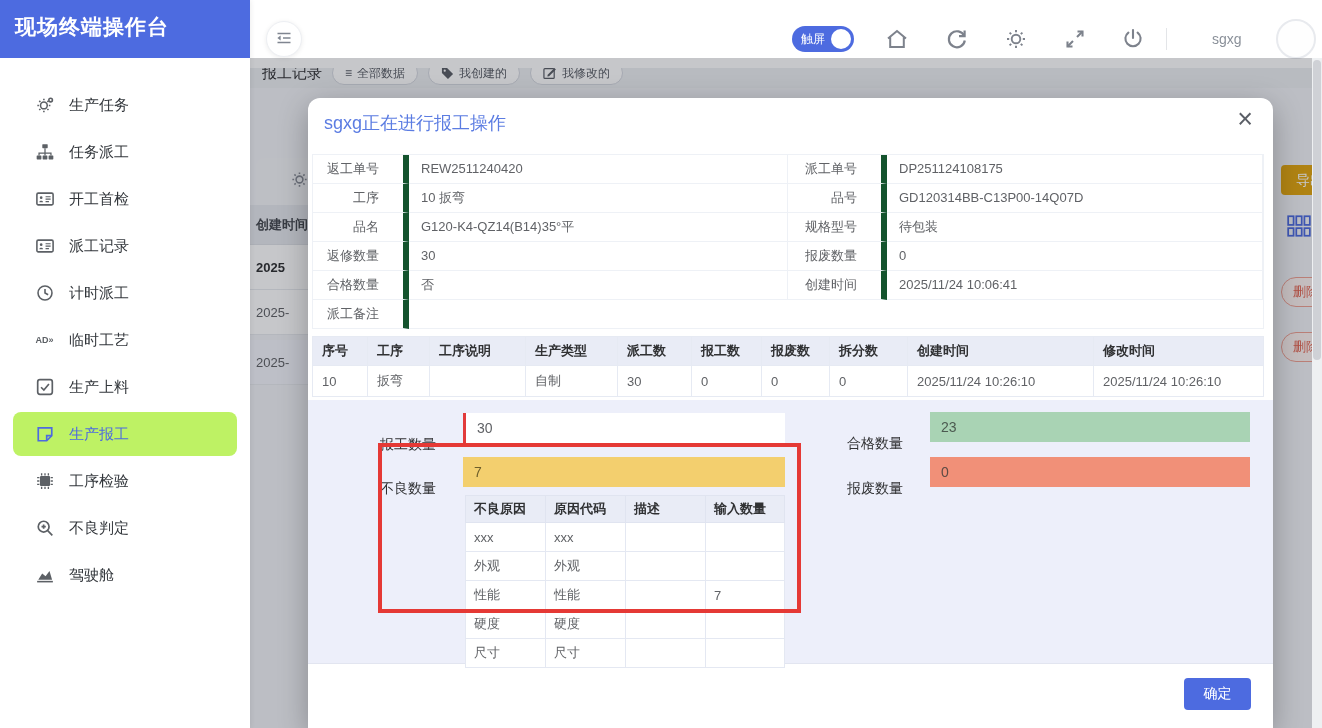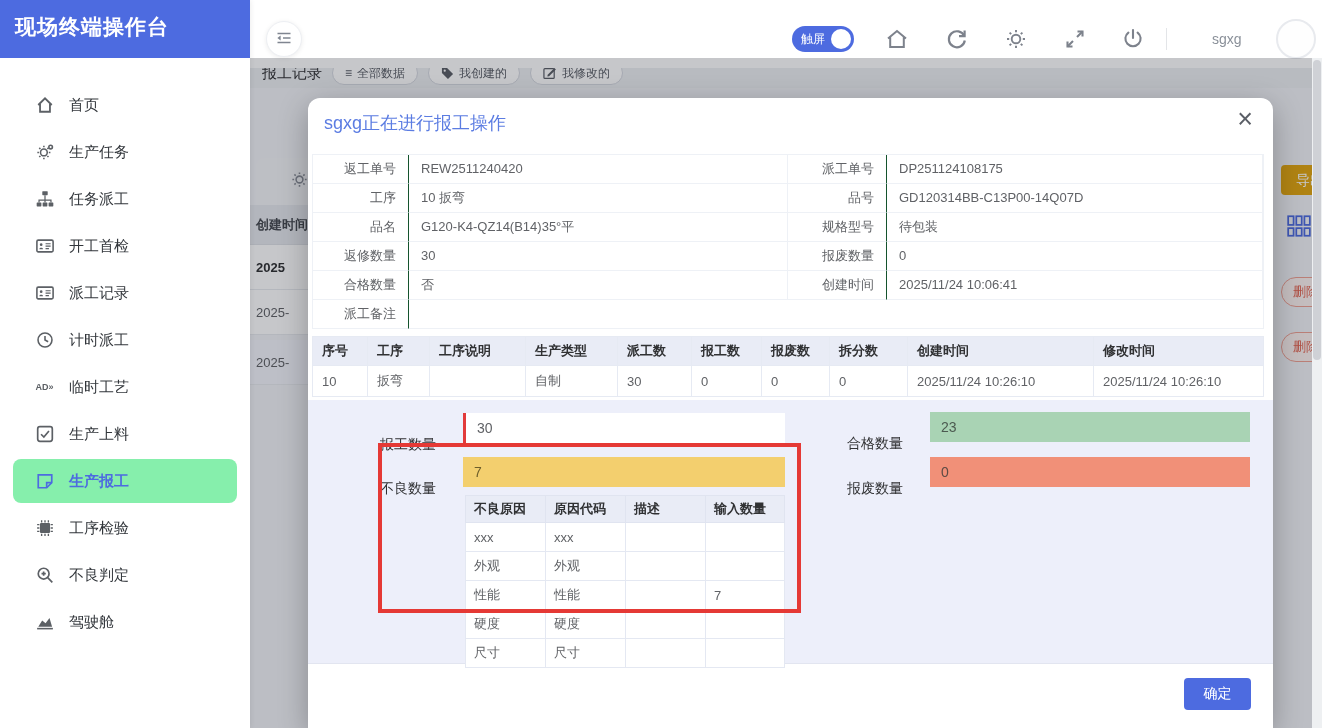--- a/index.html
+++ b/index.html
@@ -8,21 +8,21 @@
     position:relative; width:1322px; height:728px; overflow:hidden;
     background:#fff; font-family:"Liberation Sans","DejaVu Sans",sans-serif;
     font-size:14px; color:#303133;
   }
   
   .sidebar { position:absolute; left:0; top:0; width:250px; height:728px; background:#fff; z-index:30; box-shadow:1px 0 5px rgba(0,0,0,.07); }
   .sidebar-header { height:58px; background:#4d6be0; color:#fff; font-size:21px; font-weight:bold; line-height:58px; padding-left:15px; letter-spacing:1px; white-space:nowrap;font-family:Liberation Mono, monospace; }
   .menu { padding-top:22px; }
   .menu-item { display:flex; align-items:center; height:44px; margin:3px 13px; padding-left:22px; gap:15px; color:#32363b; font-size:15px; border-radius:8px; cursor:pointer; }
   .menu-item .mi-icon { width:19px; height:19px; display:flex; align-items:center; justify-content:center; color:#5c6065; flex:none; position:relative; }
-  .menu-item.active { background:#86efac; color:#4d6be0; font-weight:bold; }
+  .menu-item.active { background:#bef264; color:#4d6be0; font-weight:normal; }
   .menu-item.active .mi-icon { color:#4d6be0; }
   .ad-ic { font-size:9px; font-weight:bold; letter-spacing:0; white-space:nowrap; }
   
   .topbar { position:absolute; left:250px; top:0; width:1072px; height:58px; background:#fff; z-index:20;margin-top:10px; }
   .collapse-btn { position:absolute; left:16px; top:11px; width:36px; height:36px; border-radius:50%; border:1px solid #edeff3; box-shadow:0 1px 5px rgba(0,0,0,.08); display:flex; align-items:center; justify-content:center; color:#7f8590; background:#fff; cursor:pointer; }
   .toggle { position:absolute; left:542px; top:16px; width:62px; height:26px; border-radius:13px; background:#4d6be0; color:#fff; font-size:12px; line-height:26px; padding-left:9px; cursor:pointer; }
   .toggle-knob { position:absolute; right:3px; top:3px; width:20px; height:20px; border-radius:50%; background:#fff; }
   .tb-icon { position:absolute; top:17px; width:24px; height:24px; color:#7d828c; cursor:pointer; }
   .tb-divider { position:absolute; left:916px; top:18px; width:1px; height:22px; background:#e3e5e8; }
   .username { position:absolute; left:962px; top:21px; font-size:14px; color:#8a9099; }
@@ -46,21 +46,21 @@
   .del1 { top:219px; } .del2 { top:274px; }
   .overlay { position:absolute; left:0; top:0; width:100%; height:100%; background:rgba(18,22,32,.24); z-index:25; }
   .scrollbar { position:absolute; right:0; top:0; width:10px; height:670px; background:#eef0f2; z-index:26; }
   .scroll-thumb { position:absolute; right:1px; top:2px; width:8px; height:300px; border-radius:4px; background:#cfd1d6; cursor:pointer; }
   
   .modal { position:absolute; left:58px; top:40px; width:965px; height:630px; background:#fff; border-radius:12px 12px 0 0; z-index:40; box-shadow:0 8px 30px rgba(0,0,0,.28); }
   .modal-title { position:absolute; left:16px; top:13px; font-size:18px; color:#5b7ce2; }
   .modal-close { position:absolute; right:20px; top:8px; font-size:27px; font-weight:300; color:#5a5e66; cursor:pointer; line-height:1; }
   .info-grid { position:absolute; left:4px; top:56px; width:952px; display:grid; grid-template-columns:96px 379px 99px 1fr; border-top:1px solid #eef1f6; border-left:1px solid #eef1f6; border-right:1px solid #eef1f6; }
   .ic { height:29px; line-height:28px; font-size:13px; color:#606266; border-bottom:1px solid #eef1f6; overflow:hidden; white-space:nowrap; }
-  .ic-label { text-align:right; padding-right:12px; border-right:1px solid #14532d; }
+  .ic-label { text-align:right; padding-right:24px; border-right:6px solid #14532d; }
   .ic-value { padding-left:12px; border-right:1px solid #eef1f6; }
   .ic-value:last-child { border-right:none; }
   .ic-span { grid-column:2 / 5; border-right:none; }
   table.ptable { position:absolute; left:4px; top:238px; width:952px; border-collapse:collapse; table-layout:fixed; }
   .ptable th { background:#e9ecf6; font-weight:bold; font-size:13px; color:#303133; height:29px; border:1px solid #e6eaf3; padding:0 9px; text-align:left; white-space:nowrap; overflow:hidden; }
   .ptable td { height:31px; border:1px solid #e6eaf3; font-size:13px; color:#606266; padding:0 9px; background:#fff; white-space:nowrap; overflow:hidden; }
   .form-panel { position:absolute; left:0; top:302px; width:965px; height:264px; background:#edeffa; border-bottom:1px solid #e2e5f0; }
   .fp-label { position:absolute; width:90px; text-align:center; font-size:14px; color:#303133;margin-top:16px; }
   .fld { position:absolute; height:30px; line-height:30px; font-size:14px; padding-left:11px; }
   .fld-input { left:155px; top:13px; width:322px; background:#fff; border-left:3px solid #e23b3b; color:#606266; }
@@ -76,28 +76,20 @@
 </style>
 </head>
 <body>
 
 <div class="app">
 
   <div class="sidebar">
     <div class="sidebar-header">现场终端操作台</div>
     <div class="menu">
 
-      <div class="menu-item">
-        <span class="mi-icon">
-            <svg width="18" height="18" viewBox="0 0 16 16">
-              <path d="M2 8 L8 2 L14 8 M3.6 7 V14 H12.4 V7" fill="none" stroke="currentColor" stroke-width="1.6"></path>
-            </svg>
-          </span>
-        <span>首页</span>
-      </div>
 
       <div class="menu-item">
         <span class="mi-icon">
             <svg width="18" height="18" viewBox="0 0 16 16">
               <g stroke="currentColor" stroke-width="1.4" fill="none">
                 <circle cx="7" cy="8.4" r="3"></circle>
                 <path d="M7 3.8 V2.4 M7 13 V14.4 M2.6 8.4 H1.2 M12.8 8.4 H11.4 M3.9 5.3 L2.9 4.3 M10.1 11.5 L11.1 12.5 M3.9 11.5 L2.9 12.5 M10.1 5.3 L11.1 4.3"></path>
                 <circle cx="13" cy="3.6" r="1.6"></circle>
               </g>
             </svg>

